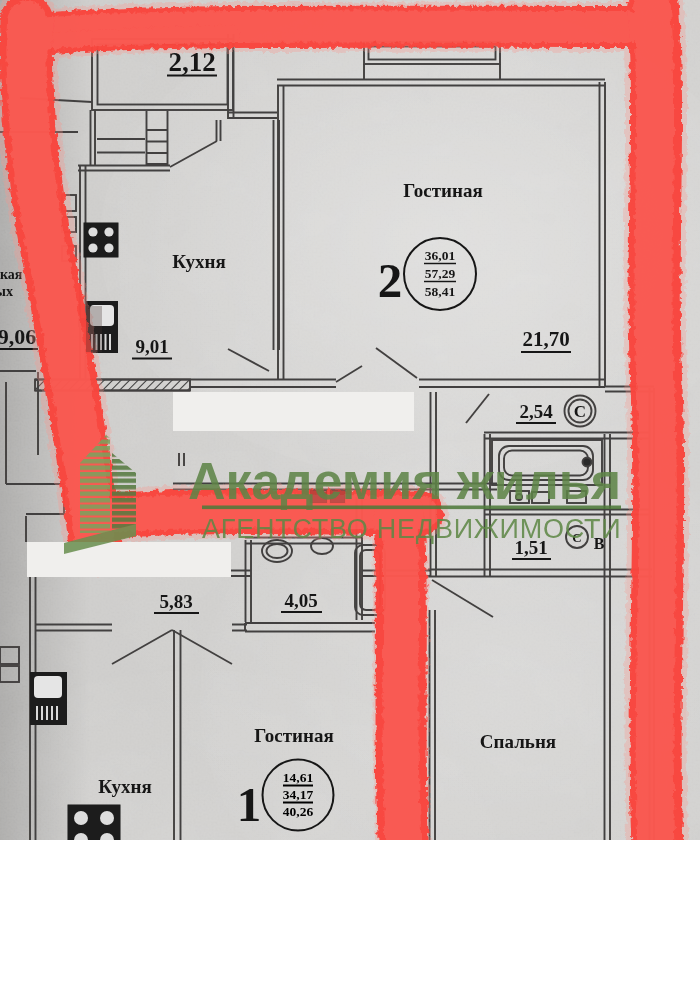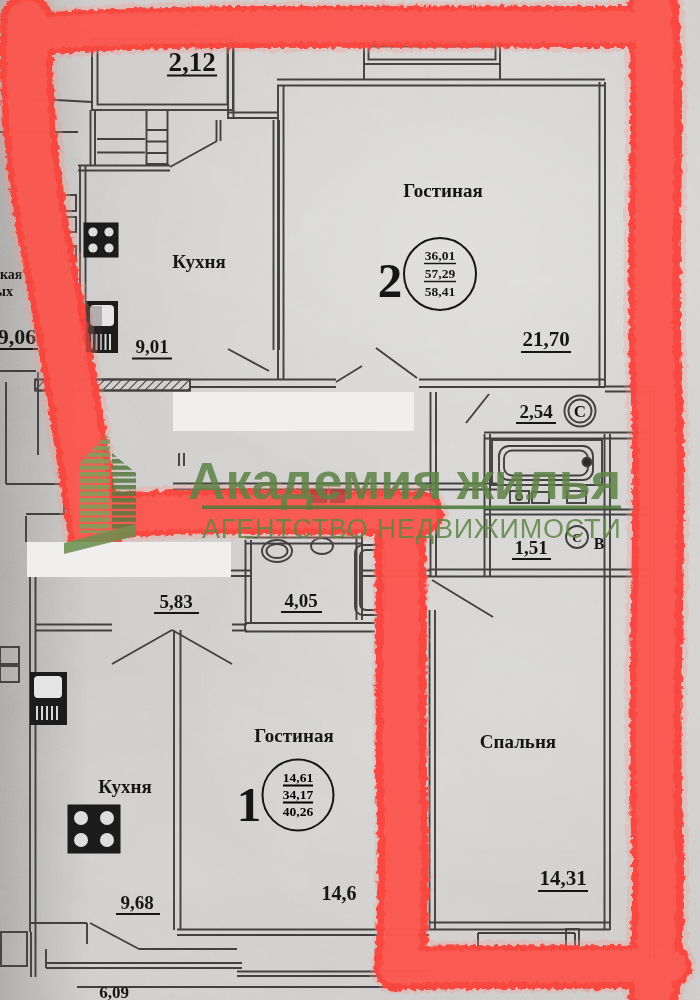--- a/index.html
+++ b/index.html
@@ -1,16 +1,16 @@
 <!DOCTYPE html>
 <html><head>
 <meta charset="utf-8">
 <style>
   html,body{margin:0;padding:0;}
-  .page{width:700px;height:1000px;position:relative;overflow:hidden;background:#d4d3d1;}
+  .page{width:700px;height:840px;position:relative;overflow:hidden;background:#d4d3d1;}
   svg{display:block;}
   text{font-family:"Liberation Serif", serif;}
   .wm{font-family:"Liberation Sans", sans-serif;}
 </style>
 </head>
 <body>
 <div class="page">
 <svg width="700" height="1000" viewBox="0 0 700 1000">
 <defs>
   <filter id="fb" x="-20%" y="-20%" width="140%" height="140%">

